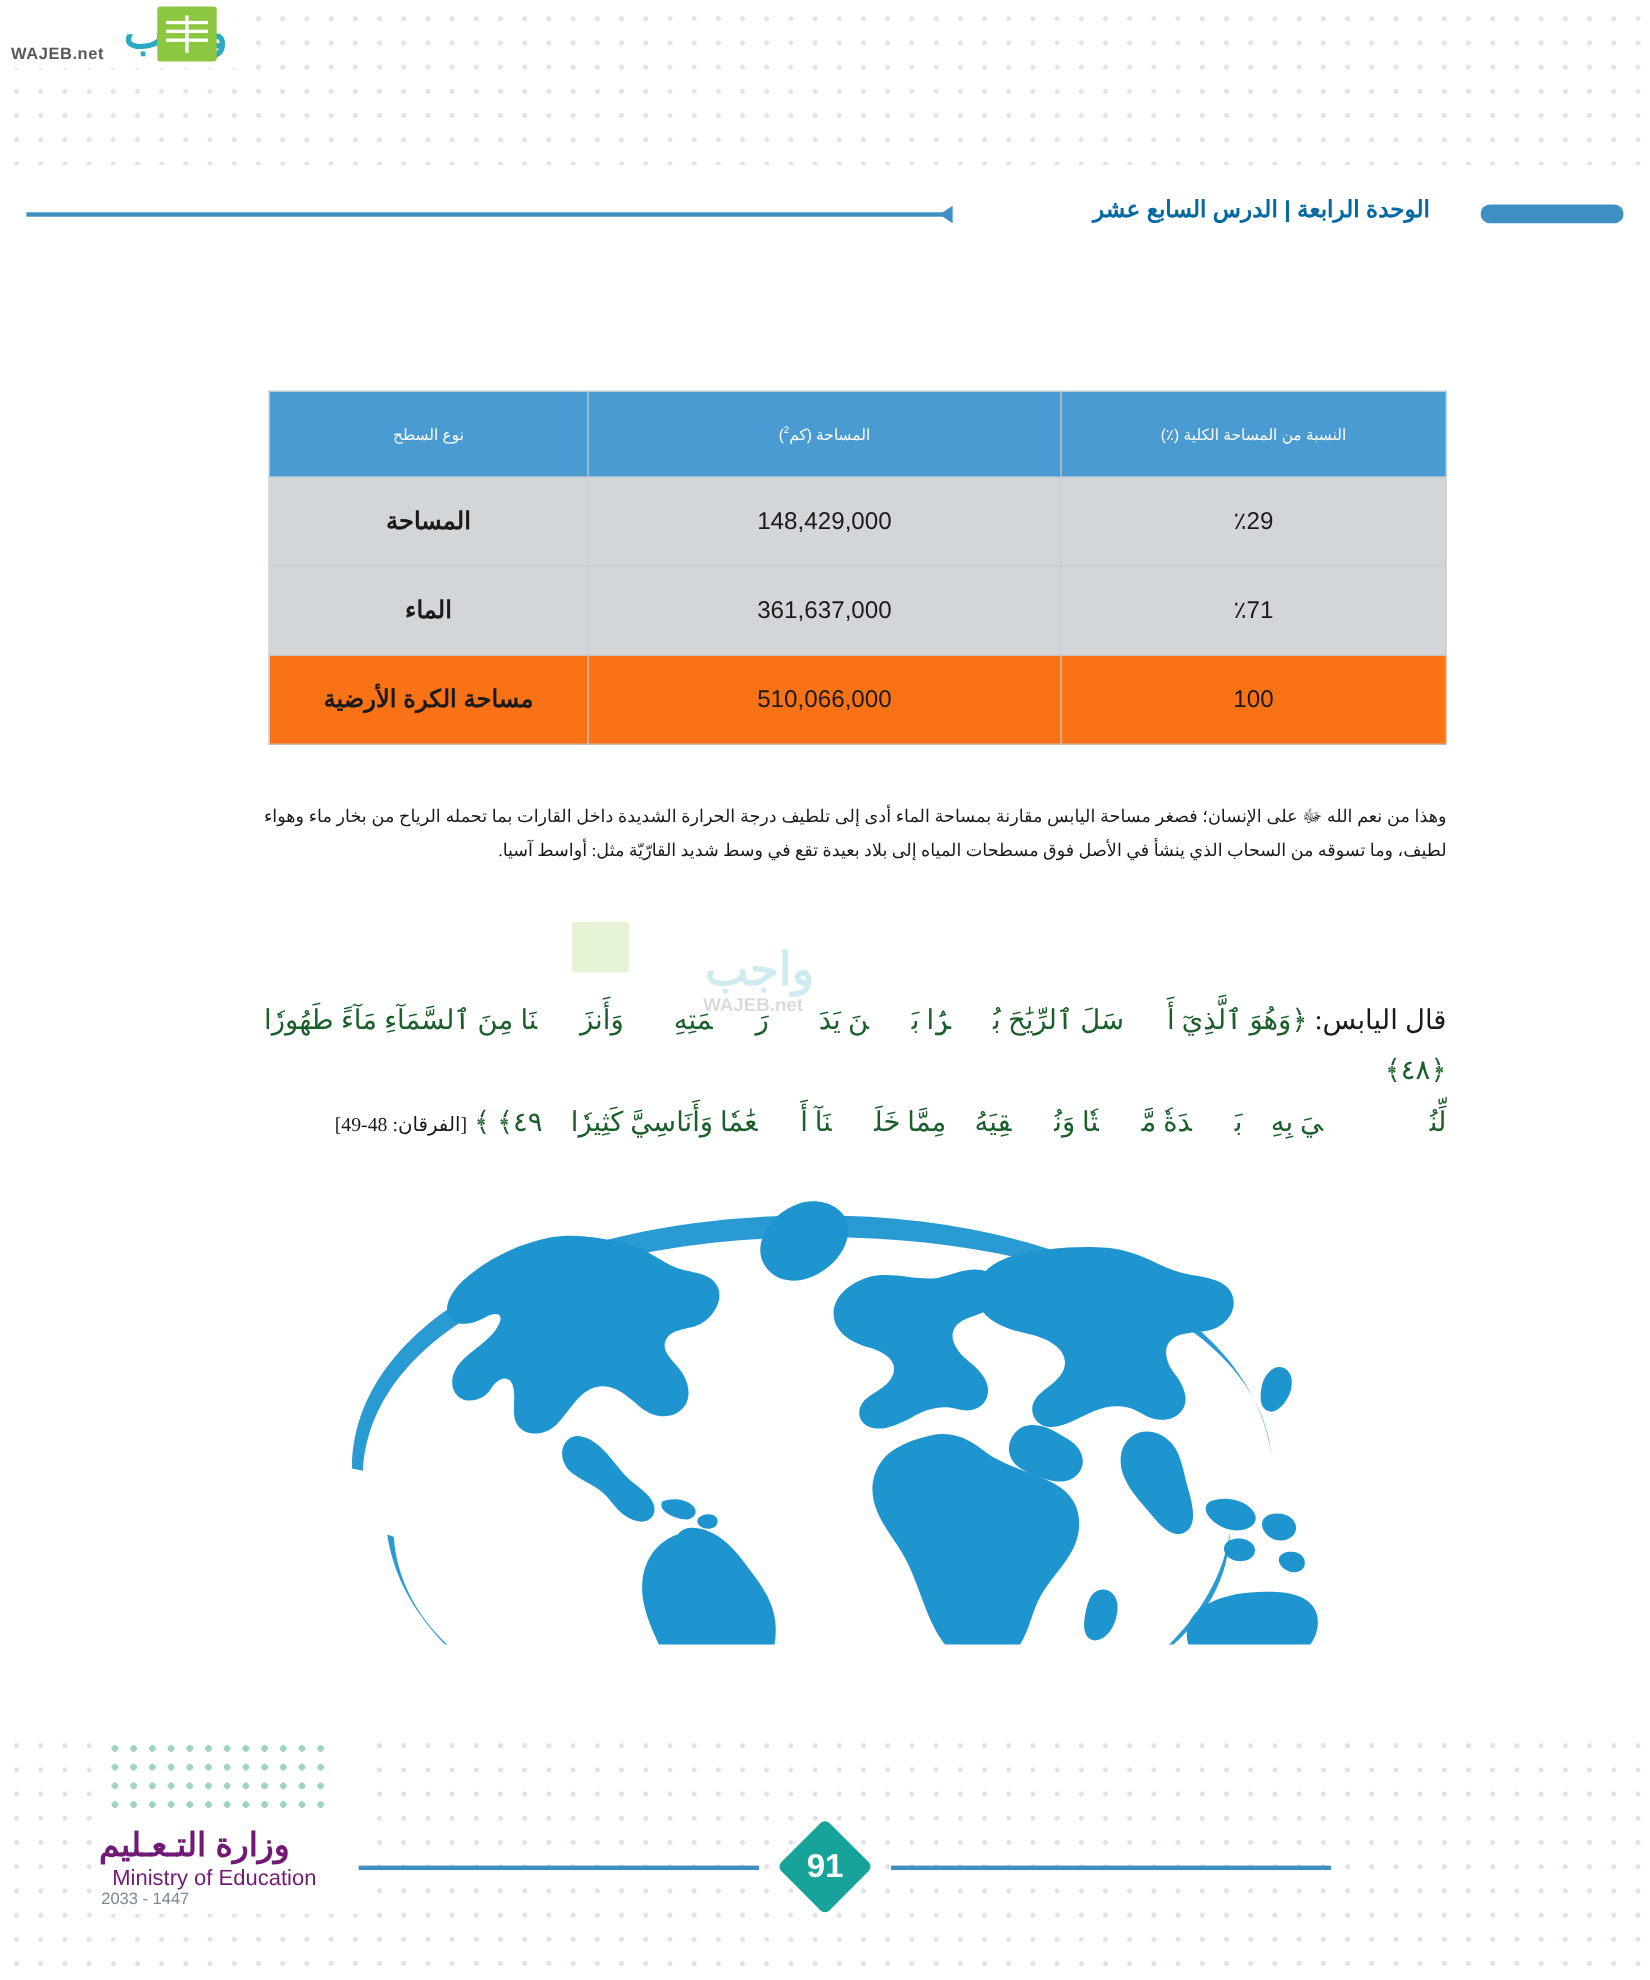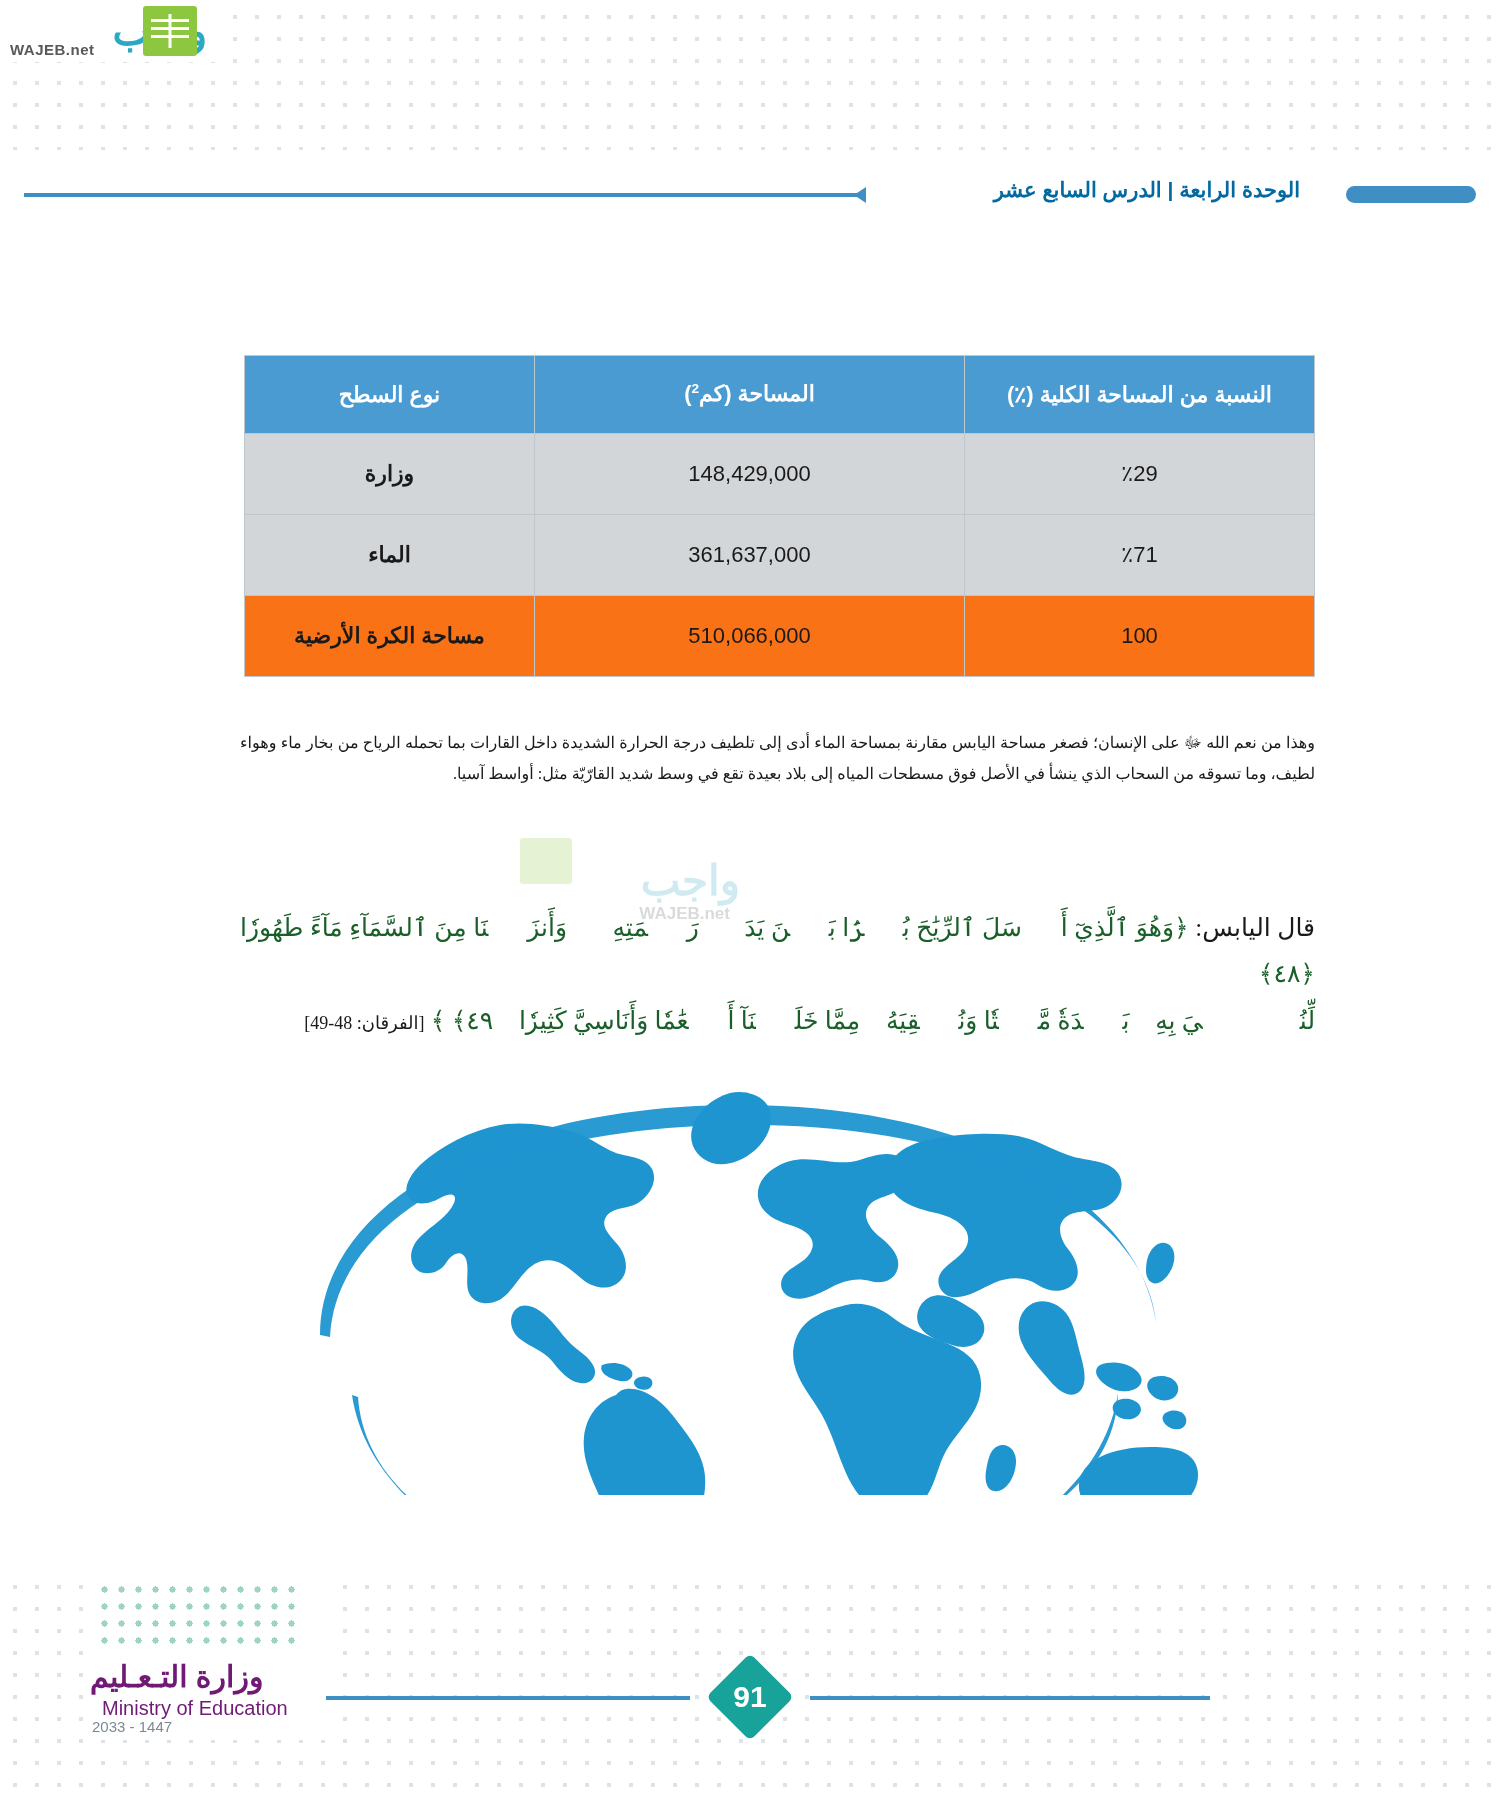--- a/index.html
+++ b/index.html
@@ -126,22 +126,22 @@
     width: 1070px;
   }
   table.data {
     width: 100%;
     border-collapse: collapse;
     table-layout: fixed;
   }
   table.data th {
     background: #4a9bd1;
     color: #ffffff;
-    font-size: 22px;
-    font-weight: bold;
+    font-size: 14px;
+    font-weight: normal;
     height: 78px;
     border: 1px solid #bfc7cc;
     text-align: center;
     vertical-align: middle;
   }
   table.data td {
     height: 81px;
     border: 1px solid #bfc7cc;
     text-align: center;
     vertical-align: middle;
@@ -342,21 +342,21 @@
         <tr>
           <th>النسبة من المساحة الكلية (٪)</th>
           <th><span>المساحة (كم</span><sup>2</sup><span>)</span></th>
           <th>نوع السطح</th>
         </tr>
       </thead>
       <tbody>
         <tr class="shade">
           <td>٪29</td>
           <td>148,429,000</td>
-          <td class="label">وزارة</td>
+          <td class="label">المساحة</td>
         </tr>
         <tr class="shade">
           <td>٪71</td>
           <td>361,637,000</td>
           <td class="label">الماء</td>
         </tr>
         <tr class="light">
           <td>100</td>
           <td>510,066,000</td>
           <td class="label">مساحة الكرة الأرضية</td>

